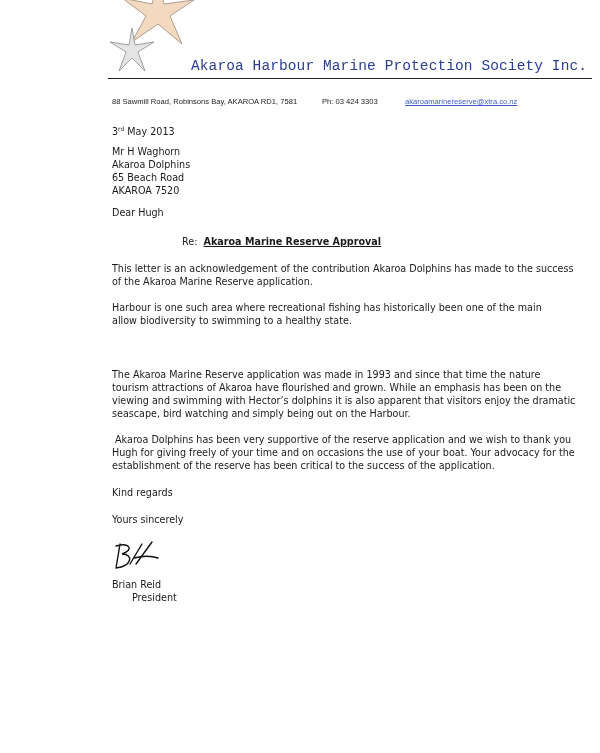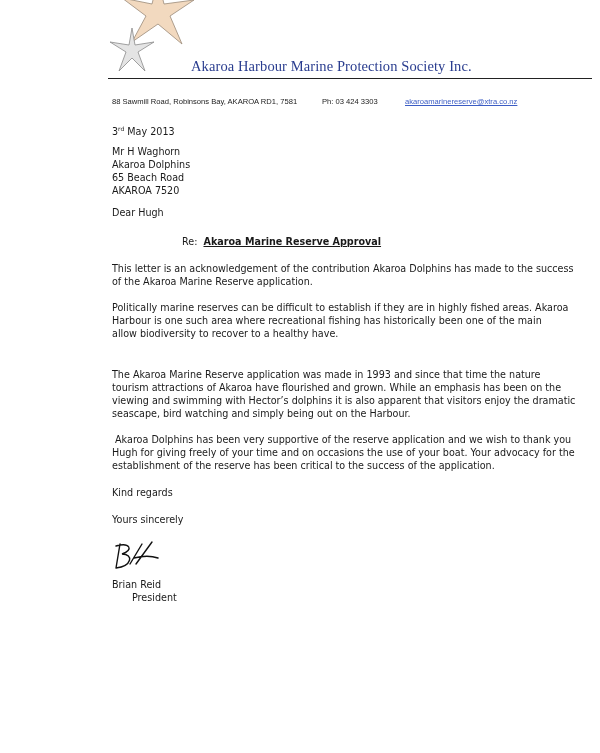--- a/index.html
+++ b/index.html
@@ -1,21 +1,21 @@
 <!DOCTYPE html>
 <html><head>
 <meta charset="utf-8">
 <style>
   html, body { margin: 0; padding: 0; background: #ffffff; }
   body { width: 600px; height: 753px; position: relative; overflow: hidden;
          font-family: "Liberation Sans", sans-serif; color: #1a1a1a; }
   .starfish { position: absolute; }
   #star-top { left: 118px; top: -22px; }
   #star-bottom { left: 108px; top: 26px; }
-  .org-name { position: absolute; left: 191px; top: 58px; font-family: Liberation Serif, serif;
+  .org-name { position: absolute; left: 191px; top: 58px; font-family: Liberation Mono, monospace;
               font-size: 14.5px; color: #2a3d8f; letter-spacing: 0.1px; white-space: nowrap; }
   .rule { position: absolute; left: 108px; top: 78px; width: 484px; height: 1px; background: #222; }
   .addr { position: absolute; top: 81px; font-size: 7.6px; color: #222; white-space: nowrap; margin-top: 16px; }
   #addr-street { left: 112px; }
   #addr-phone { left: 322px; text-align: center; }
   #addr-email { left: 405px; color: #3b5cc4; text-decoration: underline; }
   .body-text { position: absolute; left: 112px; font-family: "DejaVu Sans", sans-serif;
                font-size: 9.6px; line-height: 13px; color: #1a1a1a; white-space: nowrap; }
   .date { top: 122px; }
   .date sup { font-size: 6px; vertical-align: 4px; }
@@ -63,23 +63,22 @@
 
 <div class="body-text salutation">Dear Hugh</div>
 
 <div class="body-text re-line"><span style="white-space:pre">Re:  </span><span class="re-subject">Akaroa Marine Reserve Approval</span></div>
 
 <div class="body-text p1">
   <span class="line">This letter is an acknowledgement of the contribution Akaroa Dolphins has made to the success</span>
   <span class="line">of the Akaroa Marine Reserve application.</span>
 </div>
 <div class="body-text p2">
-  <span class="line">Politically marine reserves can be difficult to establish if they are in highly fished areas.  Akaroa</span>
   <span class="line">Harbour is one such area where recreational fishing has historically been one of the main</span>
-  <span class="line">allow biodiversity to recover to a healthy have.</span>
+  <span class="line">allow biodiversity to swimming to a healthy state.</span>
 </div>
 <div class="body-text p3">
   <span class="line">The Akaroa Marine Reserve application was made in 1993 and since that time the nature</span>
   <span class="line">tourism attractions of Akaroa have flourished and grown.  While an emphasis has been on the</span>
   <span class="line">viewing and swimming with Hector’s dolphins it is also apparent that visitors enjoy the dramatic</span>
   <span class="line">seascape, bird watching and simply being out on the Harbour.</span>
 </div>
 <div class="body-text p4">
   <span class="line" style="white-space:pre"> Akaroa Dolphins has been very supportive of the reserve application and we wish to thank you</span>
   <span class="line">Hugh for giving freely of your time and on occasions the use of your boat.  Your advocacy for the</span>

